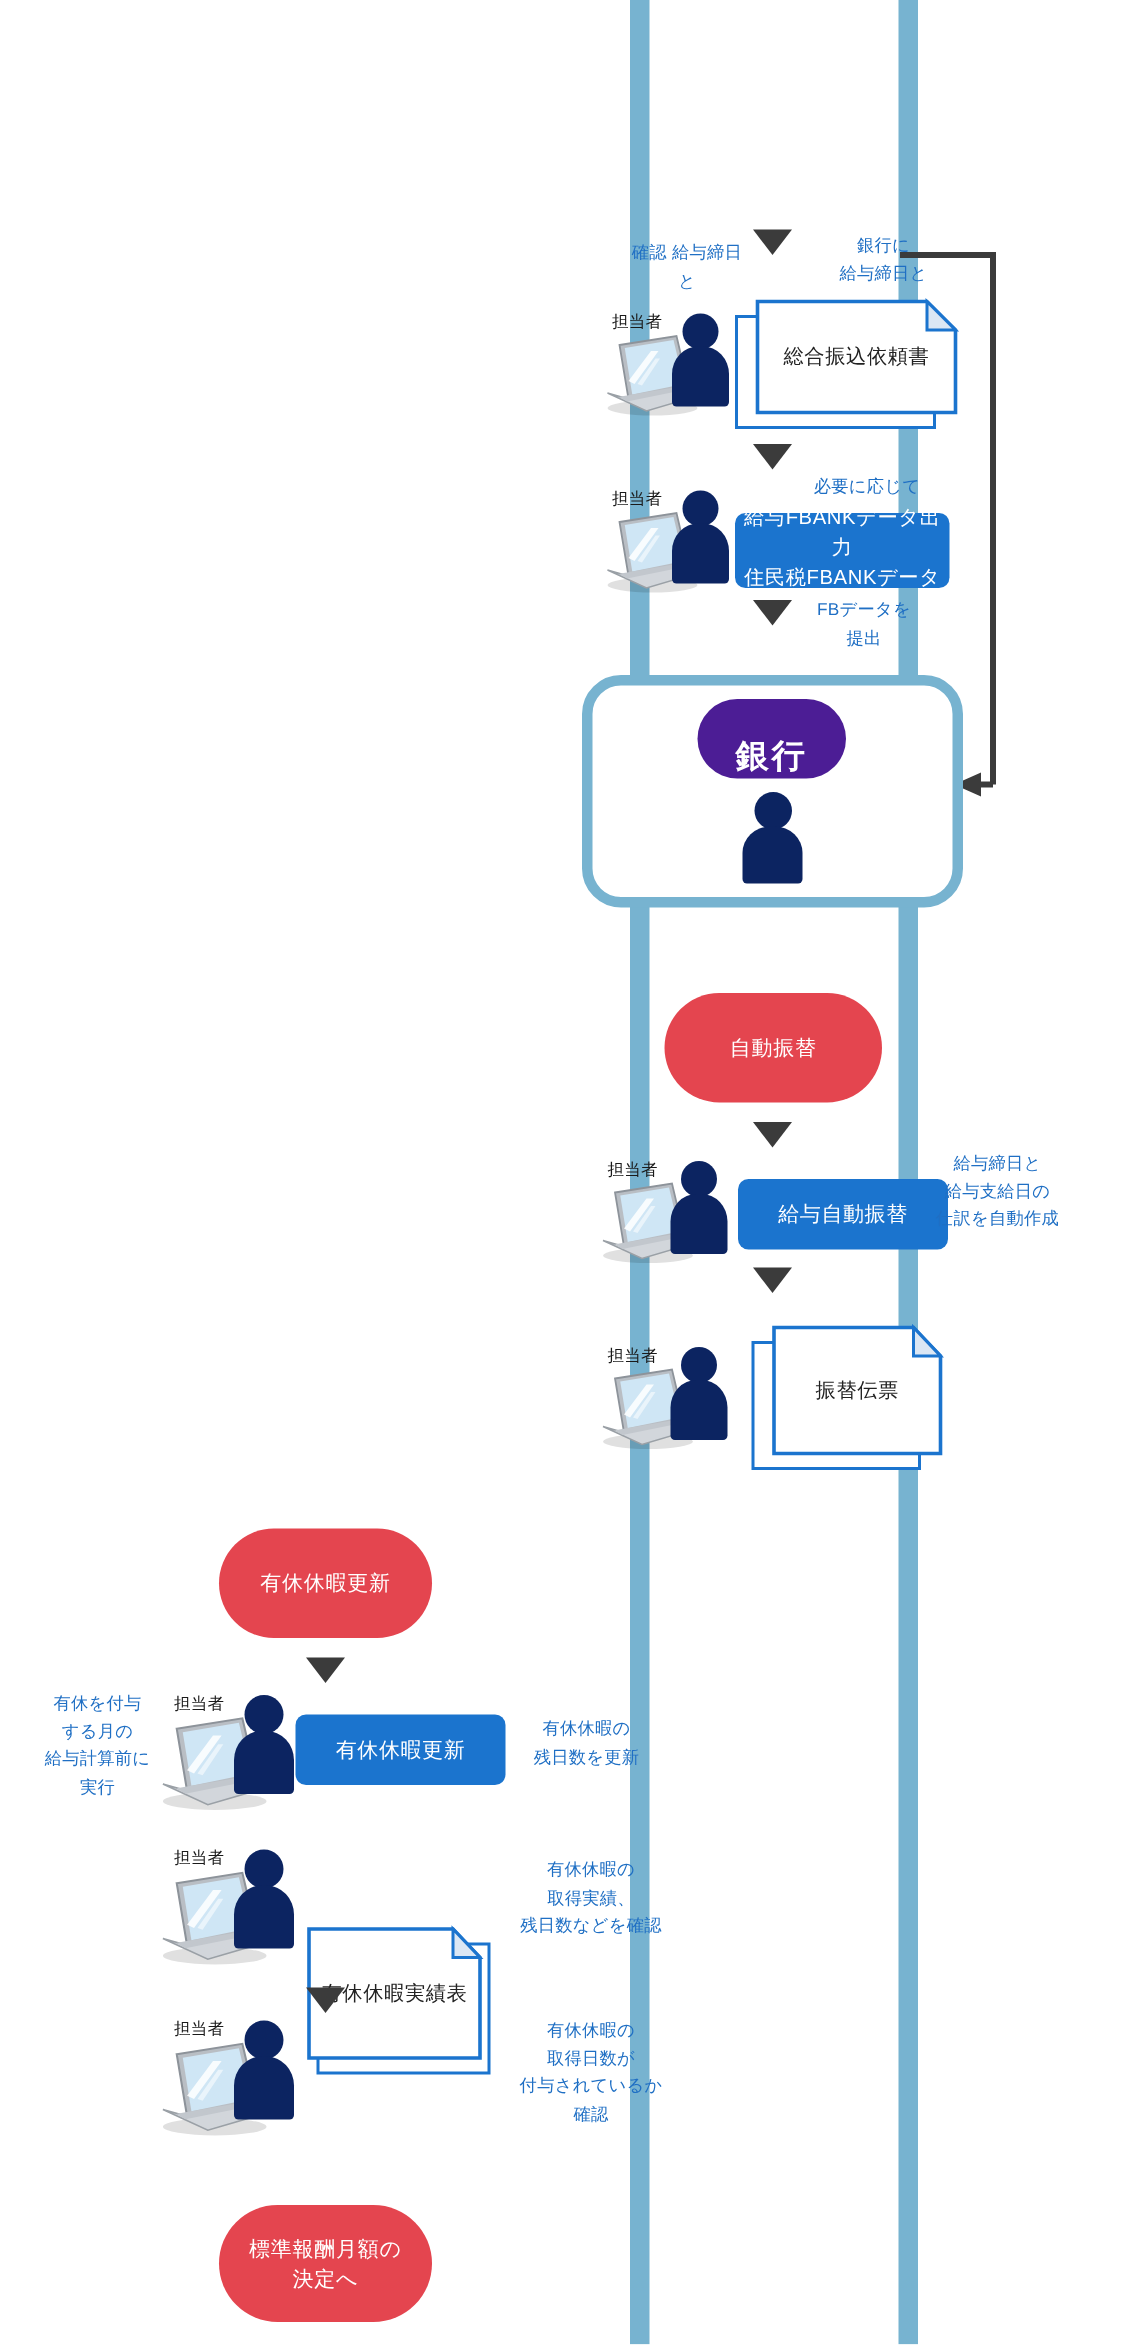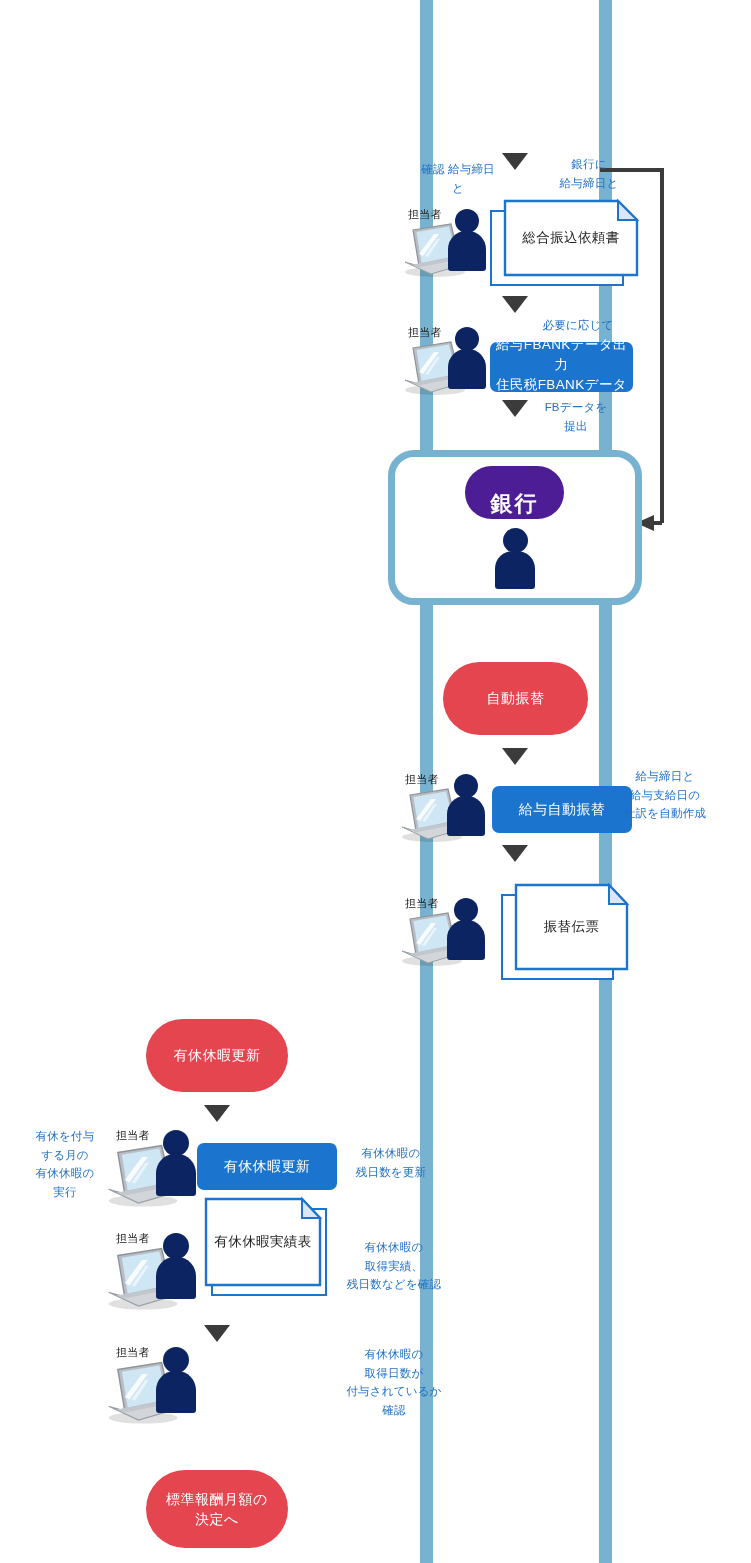--- a/index.html
+++ b/index.html
@@ -274,21 +274,21 @@
   </div>
 
   <div class="pill" style="left:146px;top:1019px;width:142px;height:73px;">
     <span>有休休暇更新</span>
   </div>
 
   <div class="tri" style="left:204px;top:1105px;"></div>
 
   <div class="note" style="left:16px;top:1127px;width:98px;">有休を付与
 する月の
-有休休暇の
+給与計算前に
 実行</div>
 
   <div class="rolelabel" style="left:116px;top:1128px;">担当者</div>
   <svg class="laptop" style="left:104px;top:1143px;width:76px;height:65px;" viewBox="0 0 66 56">
     <ellipse cx="34" cy="50" rx="30" ry="5" fill="#000" opacity="0.12"></ellipse>
     <path d="M12 8 L50 2 L58 36 L18 44 Z" fill="#b9bec4" stroke="#8d939a" stroke-width="1.2"></path>
     <path d="M15.5 10 L48 4.6 L55 34 L20.5 41 Z" fill="#cfe6f5"></path>
     <path d="M18 32 L33 12 L38 12 L22 34 Z" fill="#ffffff" opacity="0.85"></path>
     <path d="M24 34 L36 17 L39 17 L27 35 Z" fill="#ffffff" opacity="0.55"></path>
     <path d="M4 40 L18 44 L58 36 L64 42 L30 52 Z" fill="#d2d6db" stroke="#9aa0a6" stroke-width="1"></path>
@@ -314,21 +314,21 @@
     <path d="M18 32 L33 12 L38 12 L22 34 Z" fill="#ffffff" opacity="0.85"></path>
     <path d="M24 34 L36 17 L39 17 L27 35 Z" fill="#ffffff" opacity="0.55"></path>
     <path d="M4 40 L18 44 L58 36 L64 42 L30 52 Z" fill="#d2d6db" stroke="#9aa0a6" stroke-width="1"></path>
     <path d="M12 42.5 L50 36 L52.5 38.5 L17 45.6 Z" fill="#c2c7cd"></path>
   </svg>
   <div class="actor" style="left:156px;top:1233px;width:40px;height:66px;">
     <div class="head" style="left:7px;top:0;width:26px;height:26px;"></div>
     <div class="body" style="left:0;top:24px;width:40px;height:42px;"></div>
   </div>
 
-  <div class="docshape" style="left:211px;top:1198px;width:110px;height:98px;">
+  <div class="docshape" style="left:211px;top:1285px;width:110px;height:98px;">
     <div class="backsheet" style="width:116px;height:88px;"></div>
     <svg style="position:absolute;right:0;top:0;width:116px;height:88px;overflow:visible;">
       <path d="M1,1 H97 L115,20 V87 H1 Z" fill="#ffffff" stroke="#1b74ce" stroke-width="2.4"></path>
       <path d="M97,1 L97,20 L115,20 Z" fill="#dbe7f4" stroke="#1b74ce" stroke-width="2"></path>
     </svg>
     <div class="doclabel" style="width:116px;height:88px;">有休休暇実績表</div>
   </div>
 
   <div class="note" style="left:339px;top:1238px;width:110px;">有休休暇の
 取得実績、

